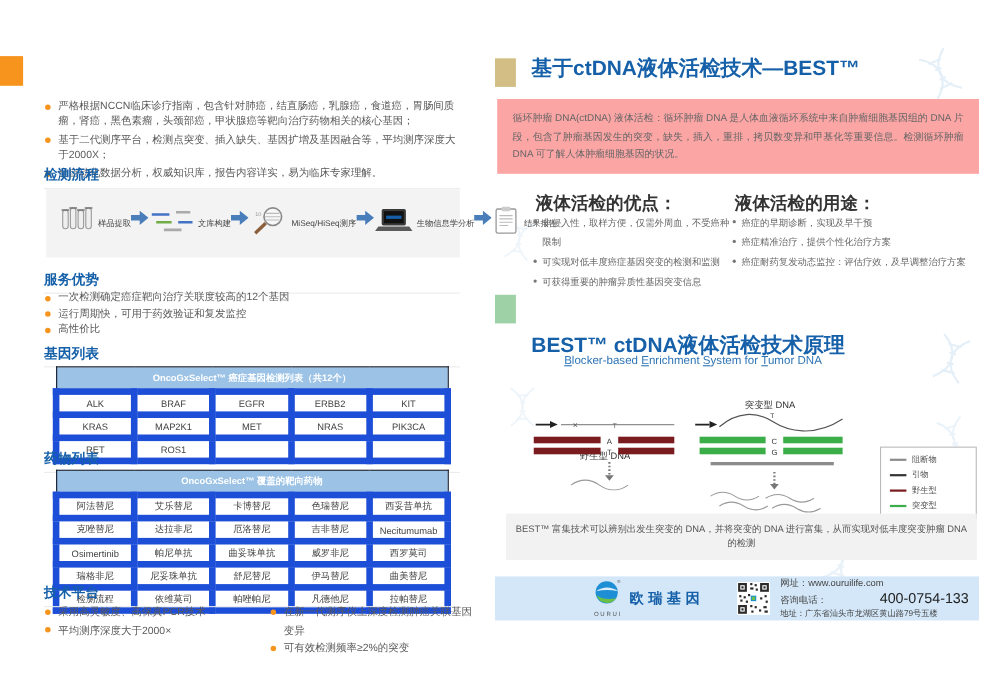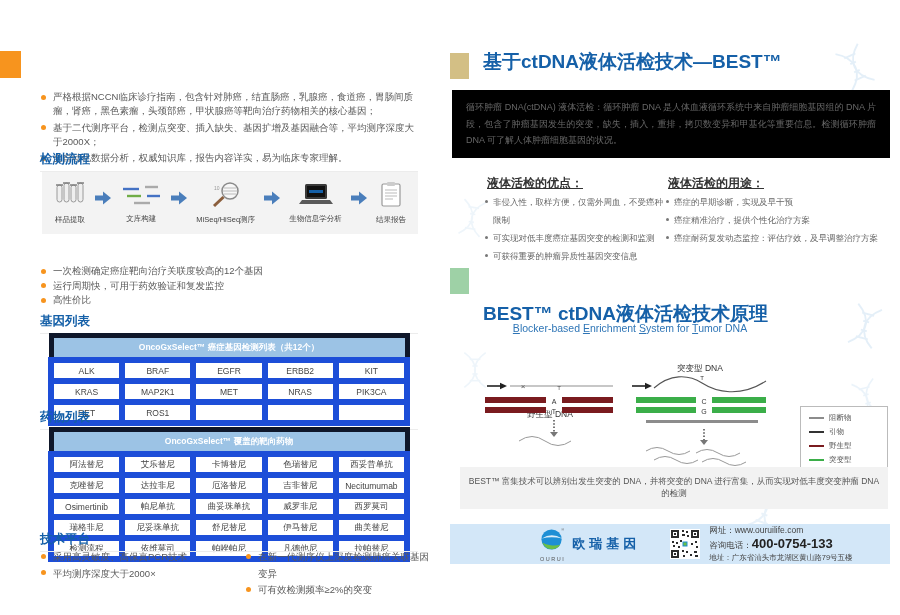--- a/index.html
+++ b/index.html
@@ -28,38 +28,38 @@
 
   .sec{position:absolute;font-size:12.5px;font-weight:bold;color:#1560A8;width:378px;padding-bottom:3px;border-bottom:1px solid #ECECEC;}
   .lp-process-h{left:40px;top:151px;}
   .lp-adv-h{left:40px;top:246px;}
   .lp-gene-h{left:40px;top:313px;}
   .lp-drug-h{left:40px;top:409px;}
   .lp-plat-h{left:40px;top:531px;}
 
   .flowbox{position:absolute;left:42px;top:172px;width:376px;height:62px;background:#F3F3F3;
            display:flex;align-items:center;justify-content:space-between;padding:0 12px;box-sizing:border-box;}
-  .step{display:flex;flex-direction:column;align-items:center;gap:3px;}
+  .step{display:flex;flex-direction:row;align-items:center;gap:3px;}
   .slabel{font-size:7.5px;color:#444;white-space:nowrap;}
   .flow-arrow{display:flex;align-items:center;margin-bottom:10px;}
 
   .lp-adv{position:absolute;left:40px;top:264px;width:382px;font-size:9.5px;color:#595959;line-height:1.55;}
 
   .dtable{position:absolute;border-collapse:collapse;table-layout:fixed;}
   .lp-gene-t{left:48px;top:333px;width:362px;}
   .lp-drug-t{left:48px;top:427px;width:362px;}
-  .dtable th{background:#9CC3E5;color:#fff;font-size:8.5px;font-weight:bold;height:17px;border:5px solid #0f172a;}
+  .dtable th{background:#9CC3E5;color:#fff;font-size:8.5px;font-weight:bold;height:17px;border:1px solid #0f172a;}
   .dtable td{border:6px solid #1d4ed8;font-size:8.5px;color:#444;text-align:center;height:15px;padding:0 2px;background:#fff;white-space:nowrap;overflow:hidden;}
 
   .lp-plat-l{position:absolute;left:40px;top:549px;width:198px;font-size:9.5px;color:#595959;line-height:1.75;}
   .lp-plat-r{position:absolute;left:245px;top:549px;width:192px;font-size:9.5px;color:#595959;line-height:1.75;}
 
-  .intro-box{position:absolute;left:452px;top:90px;width:438px;box-sizing:border-box;background:#000000;
+  .intro-box{position:absolute;left:452px;top:90px;width:438px;box-sizing:border-box;background:#fca5a5;
              padding:9px 14px;font-size:9px;color:#666;line-height:1.85;text-align:justify;}
-  .subhead{position:absolute;font-size:12px;font-weight:bold;color:#333;text-decoration:underline;}
+  .subhead{position:absolute;font-size:16px;font-weight:bold;color:#333;}
   .rp-pros-h{left:487px;top:175px;}
   .rp-uses-h{left:668px;top:175px;}
   .rp-pros{position:absolute;left:484px;top:194px;width:180px;font-size:8.5px;color:#666;line-height:2.1;}
   .rp-uses{position:absolute;left:665px;top:194px;width:224px;font-size:8.5px;color:#666;line-height:2.1;}
 
   .best-sub{position:absolute;left:470px;top:322px;width:320px;text-align:center;font-size:10.5px;color:#2E75B6;}
   .best-sub span.fl{display:inline-block;}
   .best-sub span.fl::first-letter{text-decoration:underline;}
 
   .dlabel{position:absolute;font-size:8.5px;color:#333;text-align:center;}
@@ -78,21 +78,21 @@
   .note-box{position:absolute;left:460px;top:467px;width:428px;background:#F2F2F2;font-size:8.5px;color:#555;
             text-align:center;padding:9px 6px;box-sizing:border-box;}
 
   .footer{position:absolute;left:450px;top:524px;width:440px;height:40px;background:#D3E7F8;display:flex;align-items:center;}
   .logo-wrap{margin-left:90px;display:flex;align-items:center;gap:7px;}
   .logo-col{display:flex;flex-direction:column;align-items:center;}
   .logo-sub{font-size:5.5px;color:#555;letter-spacing:1.5px;}
   .logo-text{font-size:13px;font-weight:bold;color:#1560A8;letter-spacing:4px;white-space:nowrap;}
   .qr{margin-left:30px;flex:none;}
   .contact{margin-left:9px;font-size:8.5px;color:#444;line-height:1.3;white-space:nowrap;}
-  .contact .phone{font-size:13px;font-weight:bold;color:#222;}
+  .contact .phone{font-size:13px;font-weight:normal;color:#222;margin-left:48px;}
   .contact .c3{font-size:7.5px;}
 
   .helix{position:absolute;opacity:0.55;}
   .d1{left:832px;top:44px;transform:rotate(-25deg);}
   .d2{left:842px;top:303px;transform:rotate(15deg);}
   .d3{left:846px;top:378px;transform:rotate(-15deg);opacity:0.4;}
   .d4{left:742px;top:486px;transform:rotate(20deg);opacity:0.45;}
   .d5{left:452px;top:198px;transform:rotate(10deg);opacity:0.35;}
   .d6{left:455px;top:350px;opacity:0.35;}
 </style>
@@ -251,20 +251,21 @@
               <line x1="7" y1="9" x2="19" y2="9"></line>
               <line x1="7" y1="12" x2="19" y2="12"></line>
               <line x1="7" y1="15" x2="19" y2="15"></line>
               <line x1="7" y1="18" x2="15" y2="18"></line>
             </g>
           </svg></span>
       <span class="slabel">结果报告</span>
     </div>
   </div>
 
+  <h2 class="sec lp-adv-h">服务优势</h2>
   <ul class="bullets orange lp-adv">
       <li>一次检测确定癌症靶向治疗关联度较高的12个基因</li>
       <li>运行周期快，可用于药效验证和复发监控</li>
       <li>高性价比</li>
     </ul>
 
   <h2 class="sec lp-gene-h">基因列表</h2>
   <table class="dtable lp-gene-t">
     <thead>
         <tr>

